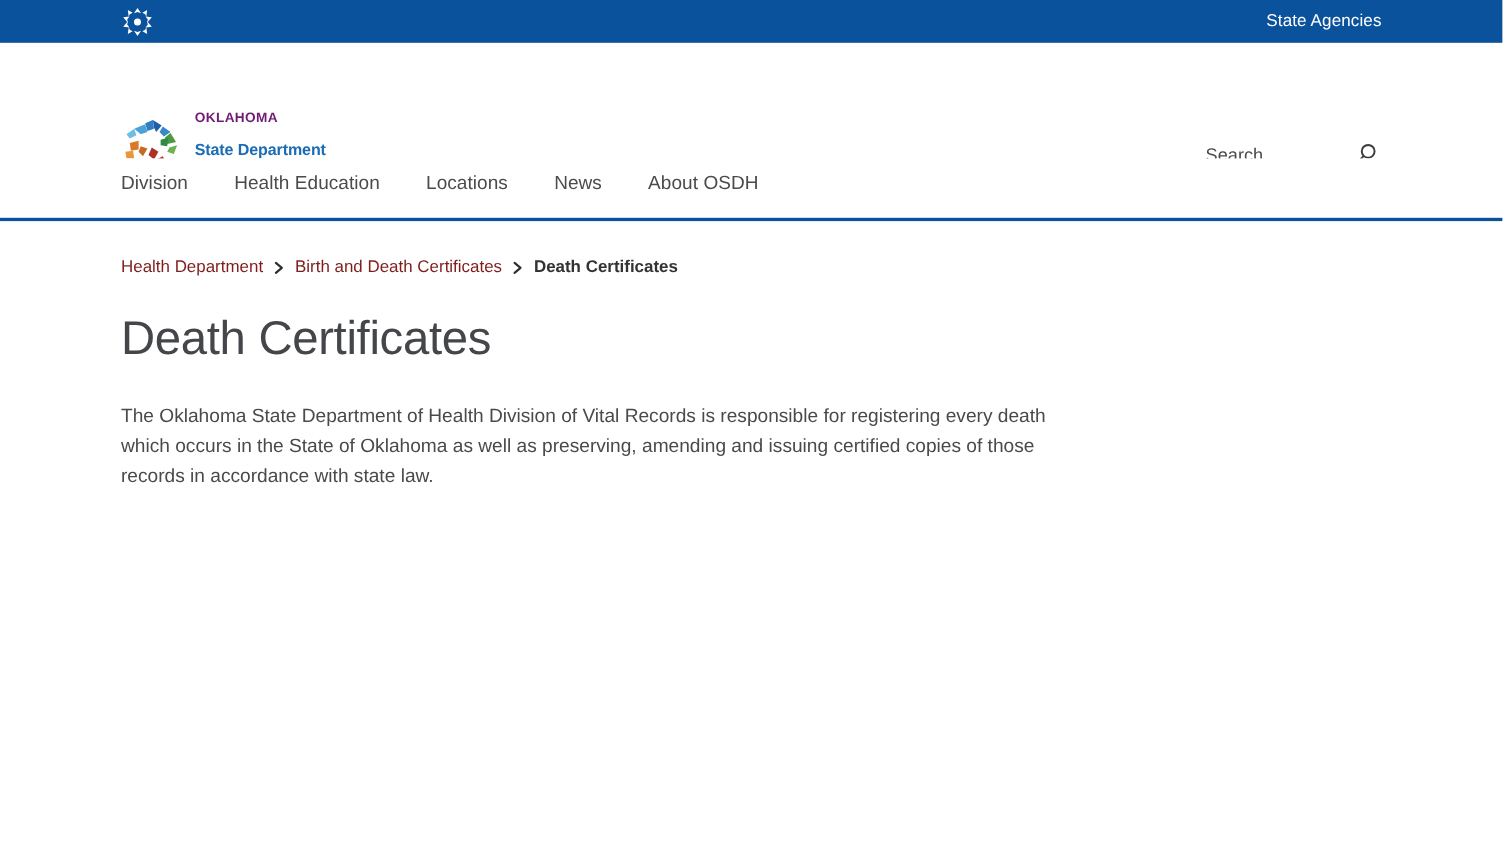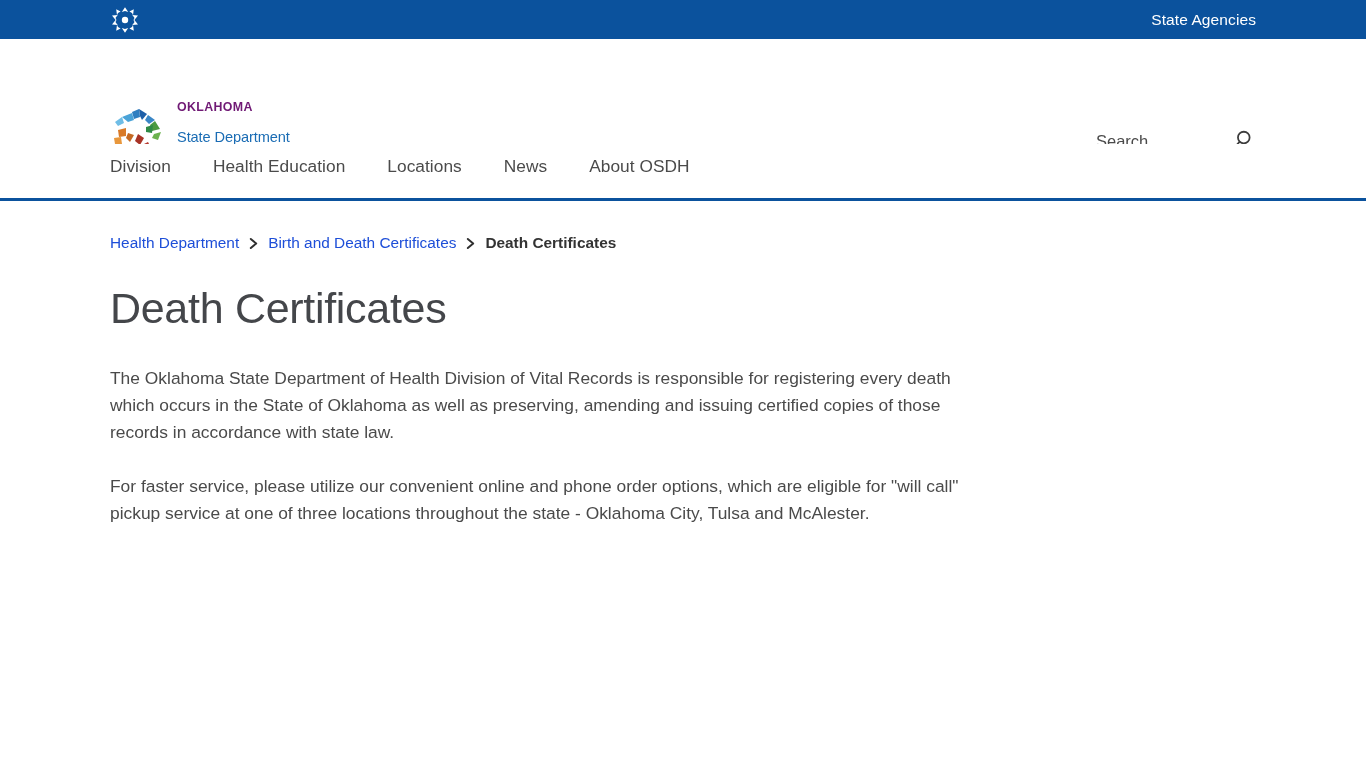--- a/index.html
+++ b/index.html
@@ -66,21 +66,21 @@
   .brand-line1 {
     font-size: 12.4px;
     font-weight: bold;
     color: #701a75;
     letter-spacing: 0.35px;
     display: block;
     margin-bottom: 16px;
   }
   .brand-line2, .brand-line3 {
     font-size: 14.6px;
-    font-weight: normal;
+    font-weight: bold;
     color: #1a6cb4;
     letter-spacing: -0.1px;
     display: block;
     line-height: 1.17;
   }
 
   .searchbox {
     position: absolute;
     right: 110px;
     top: 89px;
@@ -139,21 +139,21 @@
     position: relative;
   }
   .breadcrumb {
     display: flex;
     align-items: center;
     padding-top: 33px;
     font-size: 15.4px;
     flex-wrap: nowrap;
   }
   .crumb {
-    color: #1d4ed8;
+    color: #7f1d1d;
     text-decoration: none;
     cursor: pointer;
     white-space: nowrap;
   }
   .crumb.current { color: #333333; font-weight: bold; cursor: default; }
   .crumb-sep {
     display: inline-flex;
     align-items: center;
     margin: 0 10px;
     color: #2f2f2f;
@@ -292,16 +292,15 @@
         <polyline points="2,2 8,7 2,12" fill="none" stroke="#2f2f2f" stroke-width="2.2" stroke-linecap="round" stroke-linejoin="round"></polyline>
       </svg>
     </span>
     <span class="crumb current">Death Certificates</span>
   </div>
 
   <h1 class="page-title">Death Certificates</h1>
 
   <div class="body-copy">
     <p class="para">The Oklahoma State Department of Health Division of Vital Records is responsible for registering every death which occurs in the State of Oklahoma as well as preserving, amending and issuing certified copies of those records in accordance with state law.</p>
-    <p class="para">For faster service, please utilize our convenient online and phone order options, which are eligible for "will call" pickup service at one of three locations throughout the state - Oklahoma City, Tulsa and McAlester.</p>
   </div>
 
 </main>
 
 </body></html>

